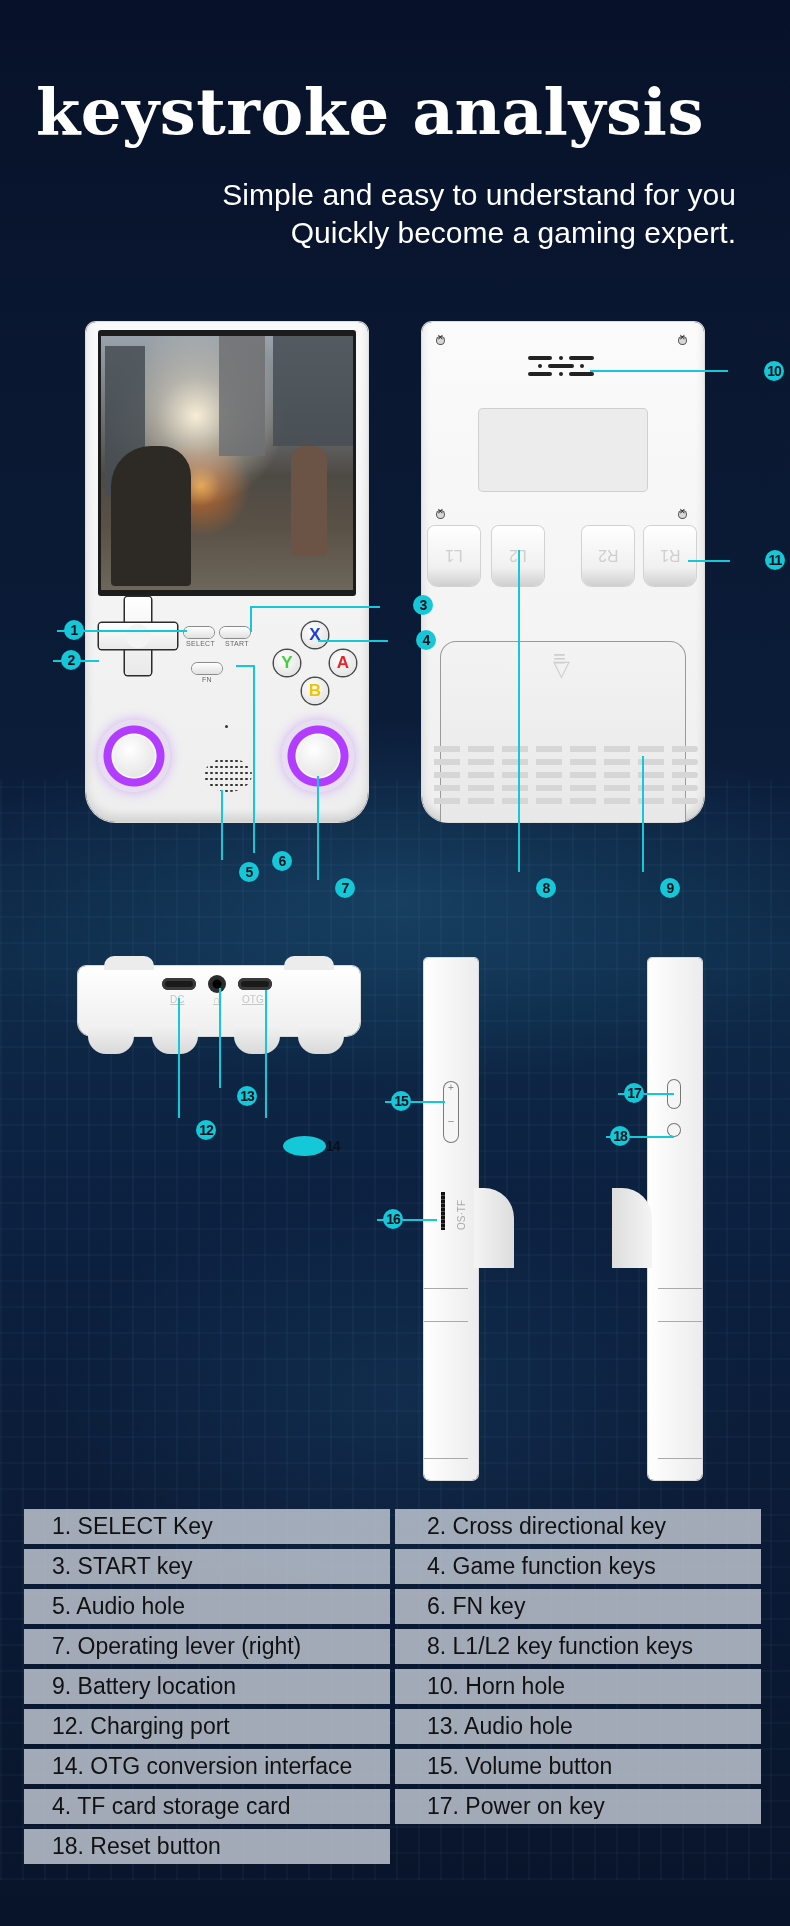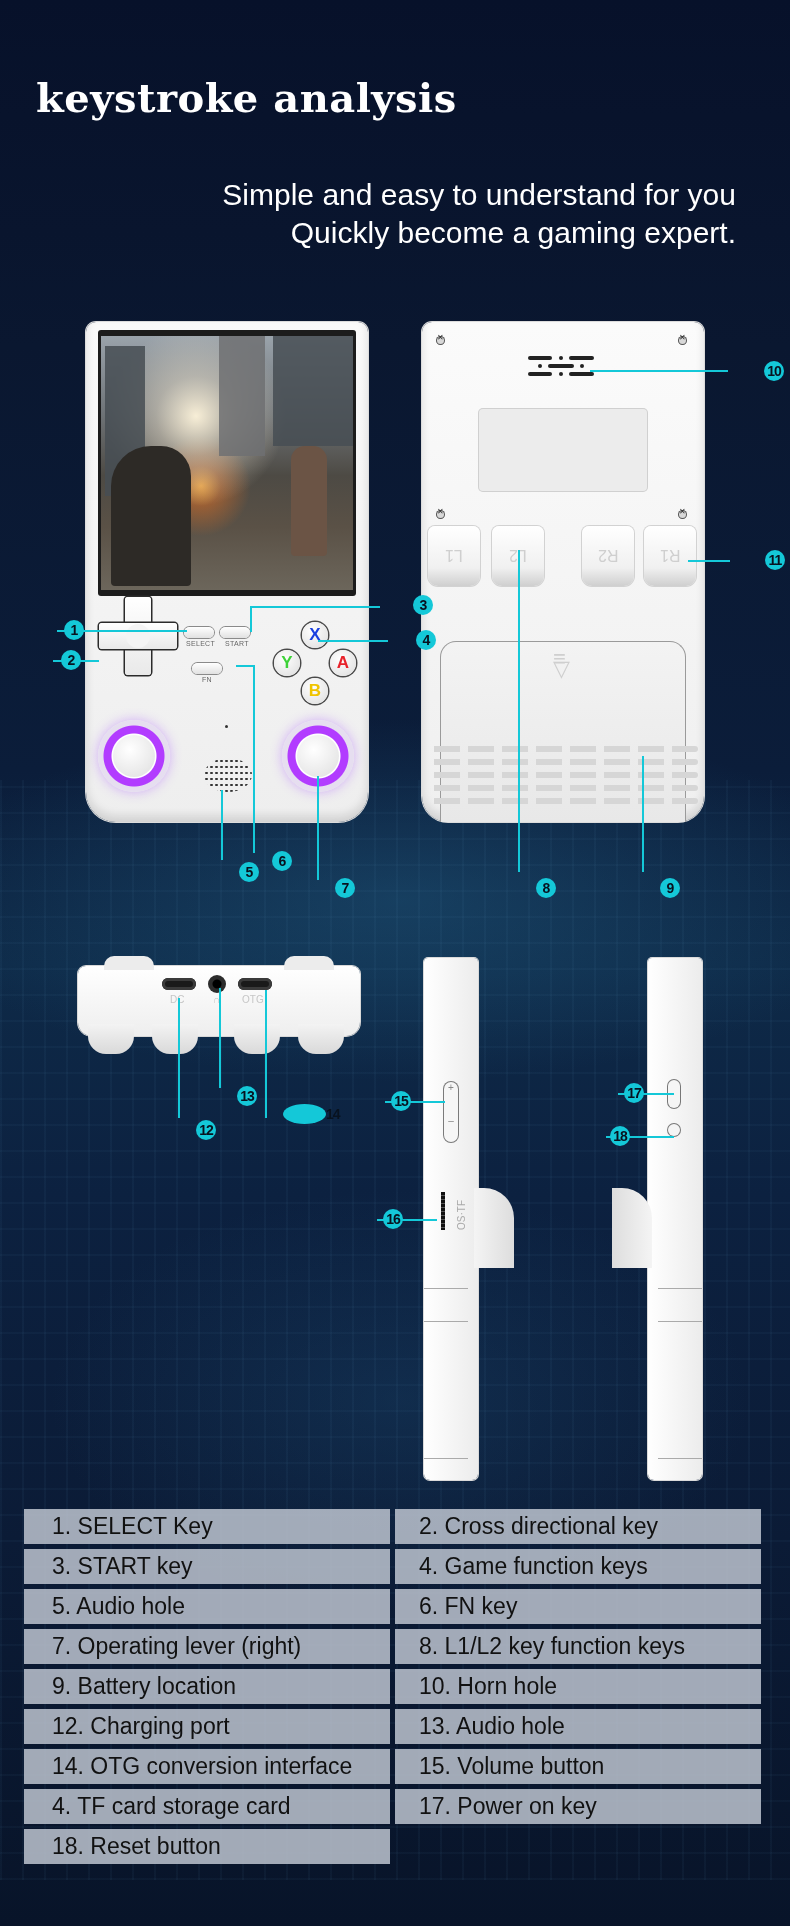--- a/index.html
+++ b/index.html
@@ -15,21 +15,21 @@
   .grid-lines {
     position: absolute; left: 0; top: 780px; width: 790px; height: 1100px;
     background:
       repeating-linear-gradient(90deg, rgba(90,150,190,0.06) 0 2px, transparent 2px 22px),
       repeating-linear-gradient(0deg, rgba(90,150,190,0.05) 0 2px, transparent 2px 26px);
     pointer-events: none;
   }
   .title {
     position: absolute; left: 36px; top: 74px;
     font-family: "DejaVu Serif", "Liberation Serif", serif;
-    font-weight: bold; font-size: 40px; color: #ffffff; letter-spacing: 0.5px;
+    font-weight: bold; font-size: 64px; color: #ffffff; letter-spacing: 0.5px;
   }
   .subtitle {
     position: absolute; left: 36px; top: 176px; width: 700px;
     font-size: 30px; line-height: 38px; color: #ffffff;
   }
   .subtitle div { white-space: nowrap; text-align: right; }
 
   
   .front {
     position: absolute; left: 86px; top: 322px; width: 282px; height: 500px;
@@ -114,21 +114,21 @@
   
   .bottom-view {
     position: absolute; left: 78px; top: 966px; width: 282px; height: 70px;
     background: linear-gradient(180deg, #ffffff, #eeeeee); border-radius: 8px 8px 14px 14px;
     box-shadow: 0 0 0 1px #d8d8d8;
   }
   .bump { position: absolute; top: -10px; width: 50px; height: 14px; border-radius: 10px 10px 0 0; background: #ececec; }
   .foot { position: absolute; top: 58px; width: 46px; height: 30px; border-radius: 0 0 18px 18px; background: linear-gradient(180deg, #f3f3f3, #d9d9d9); }
   .port-c { position: absolute; top: 12px; width: 34px; height: 12px; border-radius: 6px; background: #1a1a1a; box-shadow: inset 0 0 0 3px #3a3a3a; }
   .port-jack { position: absolute; top: 9px; width: 18px; height: 18px; border-radius: 50%; background: radial-gradient(circle, #000 0 4px, #2c2c2c 5px 9px); }
-  .port-lbl { position: absolute; top: 28px; font-size: 10px; color: #c6c6c6; }
+  .port-lbl { position: absolute; top: 28px; font-size: 10px; color: #c6c6c6; text-decoration: underline; }
 
   
   .side {
     position: absolute; top: 958px; width: 54px; height: 522px;
     background: linear-gradient(90deg, #ffffff, #ececec);
     border-radius: 4px 4px 6px 6px; box-shadow: 0 0 0 1px #dadada;
   }
   .side-grip {
     position: absolute; width: 40px; height: 80px; background: linear-gradient(90deg, #f4f4f4, #dddddd);
     border-radius: 0 30px 0 0;
@@ -152,21 +152,21 @@
 
   
   .legend {
     position: absolute; left: 24px; top: 1509px; width: 742px;
     display: grid; grid-template-columns: 366px 366px; column-gap: 5px; row-gap: 5px;
   }
   .legend-cell {
     height: 35px; background: rgba(188,194,206,0.86);
     font-size: 23px; color: #111; padding-left: 28px; line-height: 35px; white-space: nowrap; overflow: hidden;
   }
-  .legend-cell:nth-child(2n) { padding-left: 24px; }
+  .legend-cell:nth-child(2n) { padding-left: 32px; }
 </style>
 </head>
 <body>
 
 <div class="grid-lines"></div>
 
 <h1 class="title">keystroke analysis</h1>
 <div class="subtitle">
   <div>Simple and easy to understand for you</div>
   <div>Quickly become a gaming expert.</div>
@@ -330,21 +330,21 @@
 <div class="badge" style="left:388px;top:630px;">4</div>
 <div class="badge" style="left:211px;top:862px;">5</div>
 <div class="badge" style="left:244px;top:851px;">6</div>
 <div class="badge" style="left:307px;top:878px;">7</div>
 <div class="badge" style="left:508px;top:878px;">8</div>
 <div class="badge" style="left:632px;top:878px;">9</div>
 <div class="badge" style="left:736px;top:361px;">10</div>
 <div class="badge" style="left:737px;top:550px;">11</div>
 <div class="badge" style="left:168px;top:1120px;">12</div>
 <div class="badge" style="left:209px;top:1086px;">13</div>
-<div class="badge" style="left:255px;top:1104px;padding-left:43px;">14</div>
+<div class="badge" style="left:255px;top:1136px;padding-left:43px;">14</div>
 <div class="badge" style="left:363px;top:1091px;">15</div>
 <div class="badge" style="left:355px;top:1209px;">16</div>
 <div class="badge" style="left:596px;top:1083px;">17</div>
 <div class="badge" style="left:582px;top:1126px;">18</div>
 
 <div class="legend">
   <div class="legend-cell">1. SELECT Key</div>
   <div class="legend-cell">2. Cross directional key</div>
   <div class="legend-cell">3. START key</div>
   <div class="legend-cell">4. Game function keys</div>

